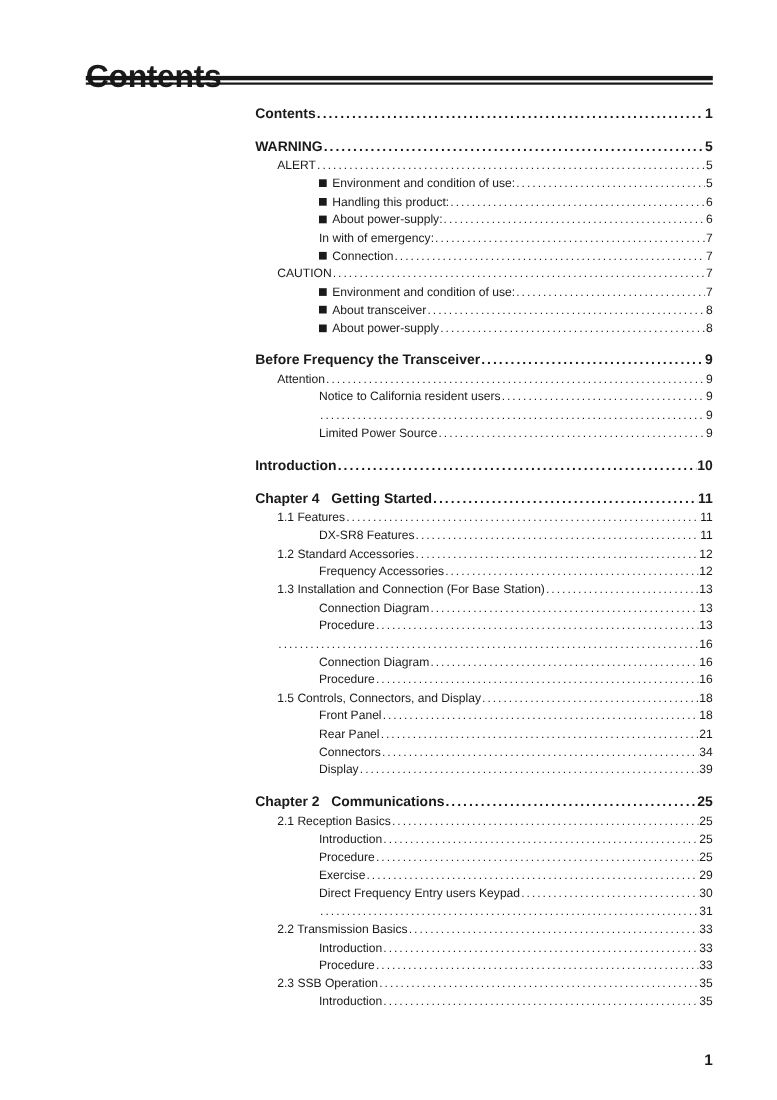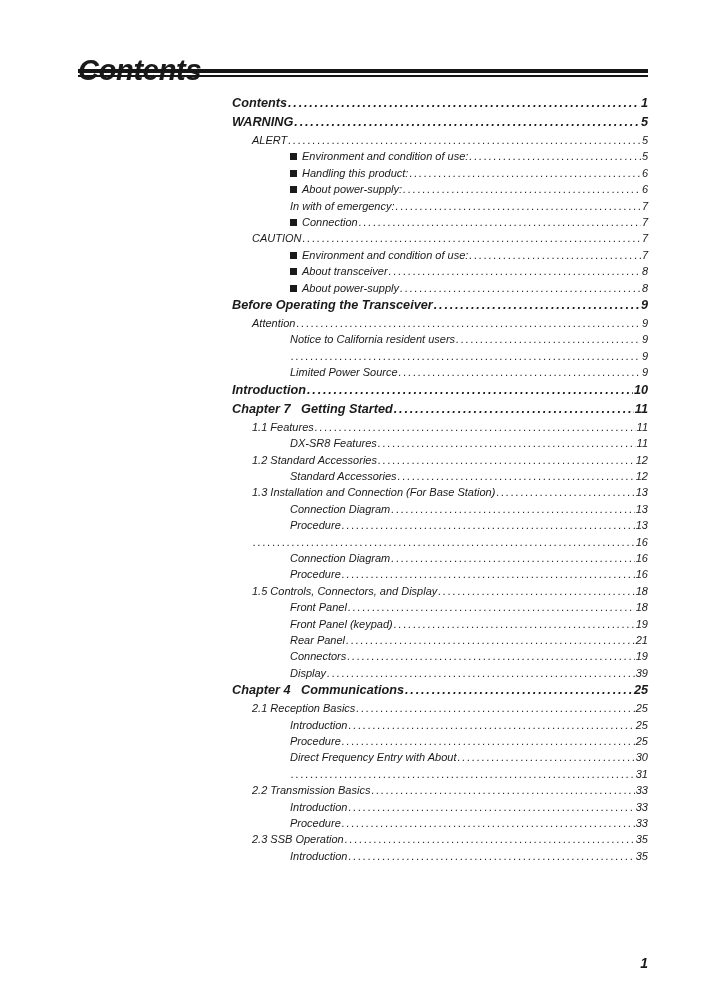--- a/index.html
+++ b/index.html
@@ -5,21 +5,20 @@
   html,body { margin:0; padding:0; background:#e8e8e8; }
   .page {
     position: relative;
     width: 706px;
     height: 1000px;
     margin: 0 auto;
     background: #ffffff;
     font-family: "Liberation Sans", "DejaVu Sans", sans-serif;
     color: #1a1a1a;
     overflow: hidden;
-    font-style: italic;
   }
   .page-title {
     position: absolute;
     left: 78px;
     top: 36px;
     font-size: 29px;
     font-weight: 700;
     letter-spacing: -0.3px;
     line-height: 1.1;
   }
@@ -41,20 +40,21 @@
   .row {
     display: flex;
     align-items: baseline;
     font-size: 11px;
     line-height: 16.4px;
   }
   .row.l0 {
     font-size: 12.7px;
     font-weight: 700;
     line-height: 19px;
+    margin-top: 11px;
   }
   .row.l0:first-child { margin-top: 0; }
   .row.l1 { padding-left: 20px; }
   .row.l2 { padding-left: 58px; }
   .label { white-space: pre; }
   .bullet {
     display: inline-block;
     width: 7px;
     height: 7px;
     background: #1a1a1a;
@@ -141,21 +141,21 @@
         <span class="label"><span class="bullet"></span><span>About transceiver</span></span>
         <span class="leader"></span>
         <span class="pagenum">8</span>
       </div>
       <div class="row l2">
         <span class="label"><span class="bullet"></span><span>About power-supply</span></span>
         <span class="leader"></span>
         <span class="pagenum">8</span>
       </div>
       <div class="row l0">
-        <span class="label"><span>Before Operating the Transceiver</span></span>
+        <span class="label"><span>Before Frequency the Transceiver</span></span>
         <span class="leader"></span>
         <span class="pagenum">9</span>
       </div>
       <div class="row l1">
         <span class="label"><span>Attention</span></span>
         <span class="leader"></span>
         <span class="pagenum">9</span>
       </div>
       <div class="row l2">
         <span class="label"><span>Notice to California resident users</span></span>
@@ -170,41 +170,41 @@
         <span class="label"><span>Limited Power Source</span></span>
         <span class="leader"></span>
         <span class="pagenum">9</span>
       </div>
       <div class="row l0">
         <span class="label"><span>Introduction</span></span>
         <span class="leader"></span>
         <span class="pagenum">10</span>
       </div>
       <div class="row l0">
-        <span class="label"><span>Chapter 7   Getting Started</span></span>
+        <span class="label"><span>Chapter 4   Getting Started</span></span>
         <span class="leader"></span>
         <span class="pagenum">11</span>
       </div>
       <div class="row l1">
         <span class="label"><span>1.1 Features</span></span>
         <span class="leader"></span>
         <span class="pagenum">11</span>
       </div>
       <div class="row l2">
         <span class="label"><span>DX-SR8 Features</span></span>
         <span class="leader"></span>
         <span class="pagenum">11</span>
       </div>
       <div class="row l1">
         <span class="label"><span>1.2 Standard Accessories</span></span>
         <span class="leader"></span>
         <span class="pagenum">12</span>
       </div>
       <div class="row l2">
-        <span class="label"><span>Standard Accessories</span></span>
+        <span class="label"><span>Frequency Accessories</span></span>
         <span class="leader"></span>
         <span class="pagenum">12</span>
       </div>
       <div class="row l1">
         <span class="label"><span>1.3 Installation and Connection (For Base Station)</span></span>
         <span class="leader"></span>
         <span class="pagenum">13</span>
       </div>
       <div class="row l2">
         <span class="label"><span>Connection Diagram</span></span>
@@ -234,61 +234,61 @@
         <span class="label"><span>1.5 Controls, Connectors, and Display</span></span>
         <span class="leader"></span>
         <span class="pagenum">18</span>
       </div>
       <div class="row l2">
         <span class="label"><span>Front Panel</span></span>
         <span class="leader"></span>
         <span class="pagenum">18</span>
       </div>
       <div class="row l2">
-        <span class="label"><span>Front Panel (keypad)</span></span>
-        <span class="leader"></span>
-        <span class="pagenum">19</span>
-      </div>
-      <div class="row l2">
         <span class="label"><span>Rear Panel</span></span>
         <span class="leader"></span>
         <span class="pagenum">21</span>
       </div>
       <div class="row l2">
         <span class="label"><span>Connectors</span></span>
         <span class="leader"></span>
-        <span class="pagenum">19</span>
+        <span class="pagenum">34</span>
       </div>
       <div class="row l2">
         <span class="label"><span>Display</span></span>
         <span class="leader"></span>
         <span class="pagenum">39</span>
       </div>
       <div class="row l0">
-        <span class="label"><span>Chapter 4   Communications</span></span>
+        <span class="label"><span>Chapter 2   Communications</span></span>
         <span class="leader"></span>
         <span class="pagenum">25</span>
       </div>
       <div class="row l1">
         <span class="label"><span>2.1 Reception Basics</span></span>
         <span class="leader"></span>
         <span class="pagenum">25</span>
       </div>
       <div class="row l2">
         <span class="label"><span>Introduction</span></span>
         <span class="leader"></span>
         <span class="pagenum">25</span>
       </div>
       <div class="row l2">
         <span class="label"><span>Procedure</span></span>
         <span class="leader"></span>
         <span class="pagenum">25</span>
       </div>
       <div class="row l2">
-        <span class="label"><span>Direct Frequency Entry with About</span></span>
+        <span class="label"><span>Exercise</span></span>
+        <span class="leader"></span>
+        <span class="pagenum">29</span>
+      </div>
+      <div class="row l2">
+        <span class="label"><span>Direct Frequency Entry users Keypad</span></span>
         <span class="leader"></span>
         <span class="pagenum">30</span>
       </div>
       <div class="row l2">
         <span class="leader"></span>
         <span class="pagenum">31</span>
       </div>
       <div class="row l1">
         <span class="label"><span>2.2 Transmission Basics</span></span>
         <span class="leader"></span>

